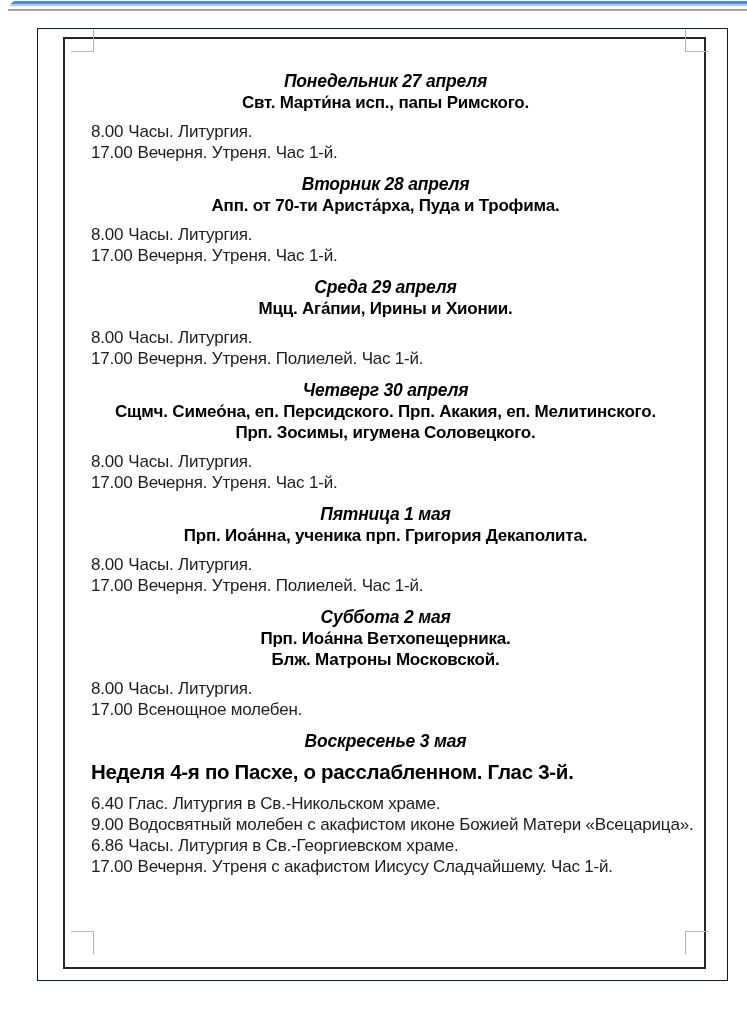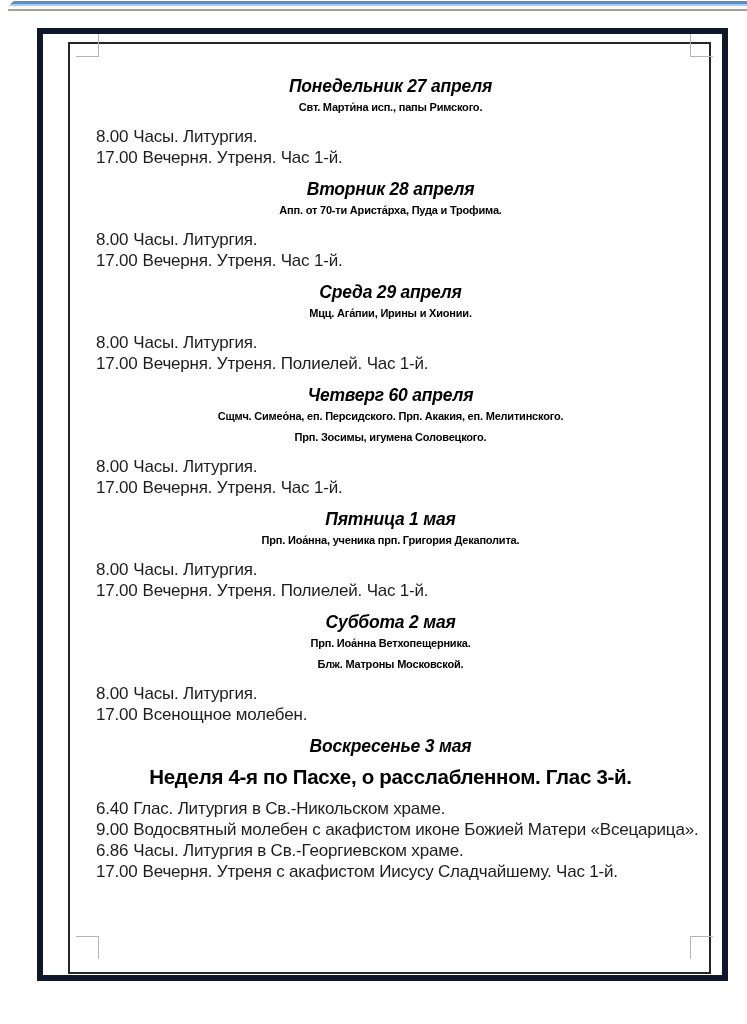--- a/index.html
+++ b/index.html
@@ -17,21 +17,21 @@
       #ffffff 0%, #ffffff 8%,
       #4f8fcd 8%, #4f8fcd 36%,
       #aac9e8 36%, #aac9e8 58%,
       #f4f8fc 58%, #ffffff 78%,
       #a3a29a 82%, #a3a29a 100%);
   }
 
   
   .sheet {
     position:absolute; left:37px; top:28px; width:691px; height:953px;
-    background:#ffffff; border:6px solid #0f172a; box-sizing:border-box;
+    background:#ffffff; border:1px solid #0f172a; box-sizing:border-box;
   }
 
   
   .frame {
     position:absolute; left:25px; top:8px; width:643px; height:932px;
     border:2px solid #262626; box-sizing:border-box; background:#ffffff;
   }
 
   
   .mark { position:absolute; width:22px; height:22px; z-index:2; }
@@ -45,24 +45,24 @@
     color:#1d1d1d; font-size:17px; letter-spacing:-0.2px;
   }
 
   .day { margin-bottom:11px; }
   .day-title {
     margin:0; text-align:center; font-style:italic; font-weight:bold;
     font-size:17.5px; line-height:21px; color:#000; white-space:nowrap;
   }
   .saints {
     margin:0; text-align:center; font-weight:bold;
-    font-size:11px; line-height:21px; color:#000; white-space:nowrap;
+    font-size:17px; line-height:21px; color:#000; white-space:nowrap;
   }
   .feast {
-    margin:7px 0 3px; text-align:center; font-weight:bold;
+    margin:7px 0 3px; text-align:left; font-weight:bold;
     font-size:20.5px; line-height:26px; color:#000;
     letter-spacing:-0.3px; white-space:nowrap;
   }
   .services { margin-top:8px; }
   .service { line-height:21px; white-space:nowrap; }
   .service .time { margin-right:5px;text-align:center; }
 </style>
 </head>
 <body>
 
@@ -99,21 +99,21 @@
       <section class="day">
         <h3 class="day-title">Среда 29 апреля</h3>
         <p class="saints">Мцц. Ага́пии, Ирины и Хионии.</p>
         <div class="services">
           <div class="service"><span class="time">8.00</span><span class="desc">Часы. Литургия.</span></div>
           <div class="service"><span class="time">17.00</span><span class="desc">Вечерня. Утреня. Полиелей. Час 1-й.</span></div>
         </div>
       </section>
 
       <section class="day">
-        <h3 class="day-title">Четверг 60 апреля</h3>
+        <h3 class="day-title">Четверг 30 апреля</h3>
         <p class="saints">Сщмч. Симео́на, еп. Персидского. Прп. Акакия, еп. Мелитинского.</p>
         <p class="saints">Прп. Зосимы, игумена Соловецкого.</p>
         <div class="services">
           <div class="service"><span class="time">8.00</span><span class="desc">Часы. Литургия.</span></div>
           <div class="service"><span class="time">17.00</span><span class="desc">Вечерня. Утреня. Час 1-й.</span></div>
         </div>
       </section>
 
       <section class="day">
         <h3 class="day-title">Пятница 1 мая</h3>

